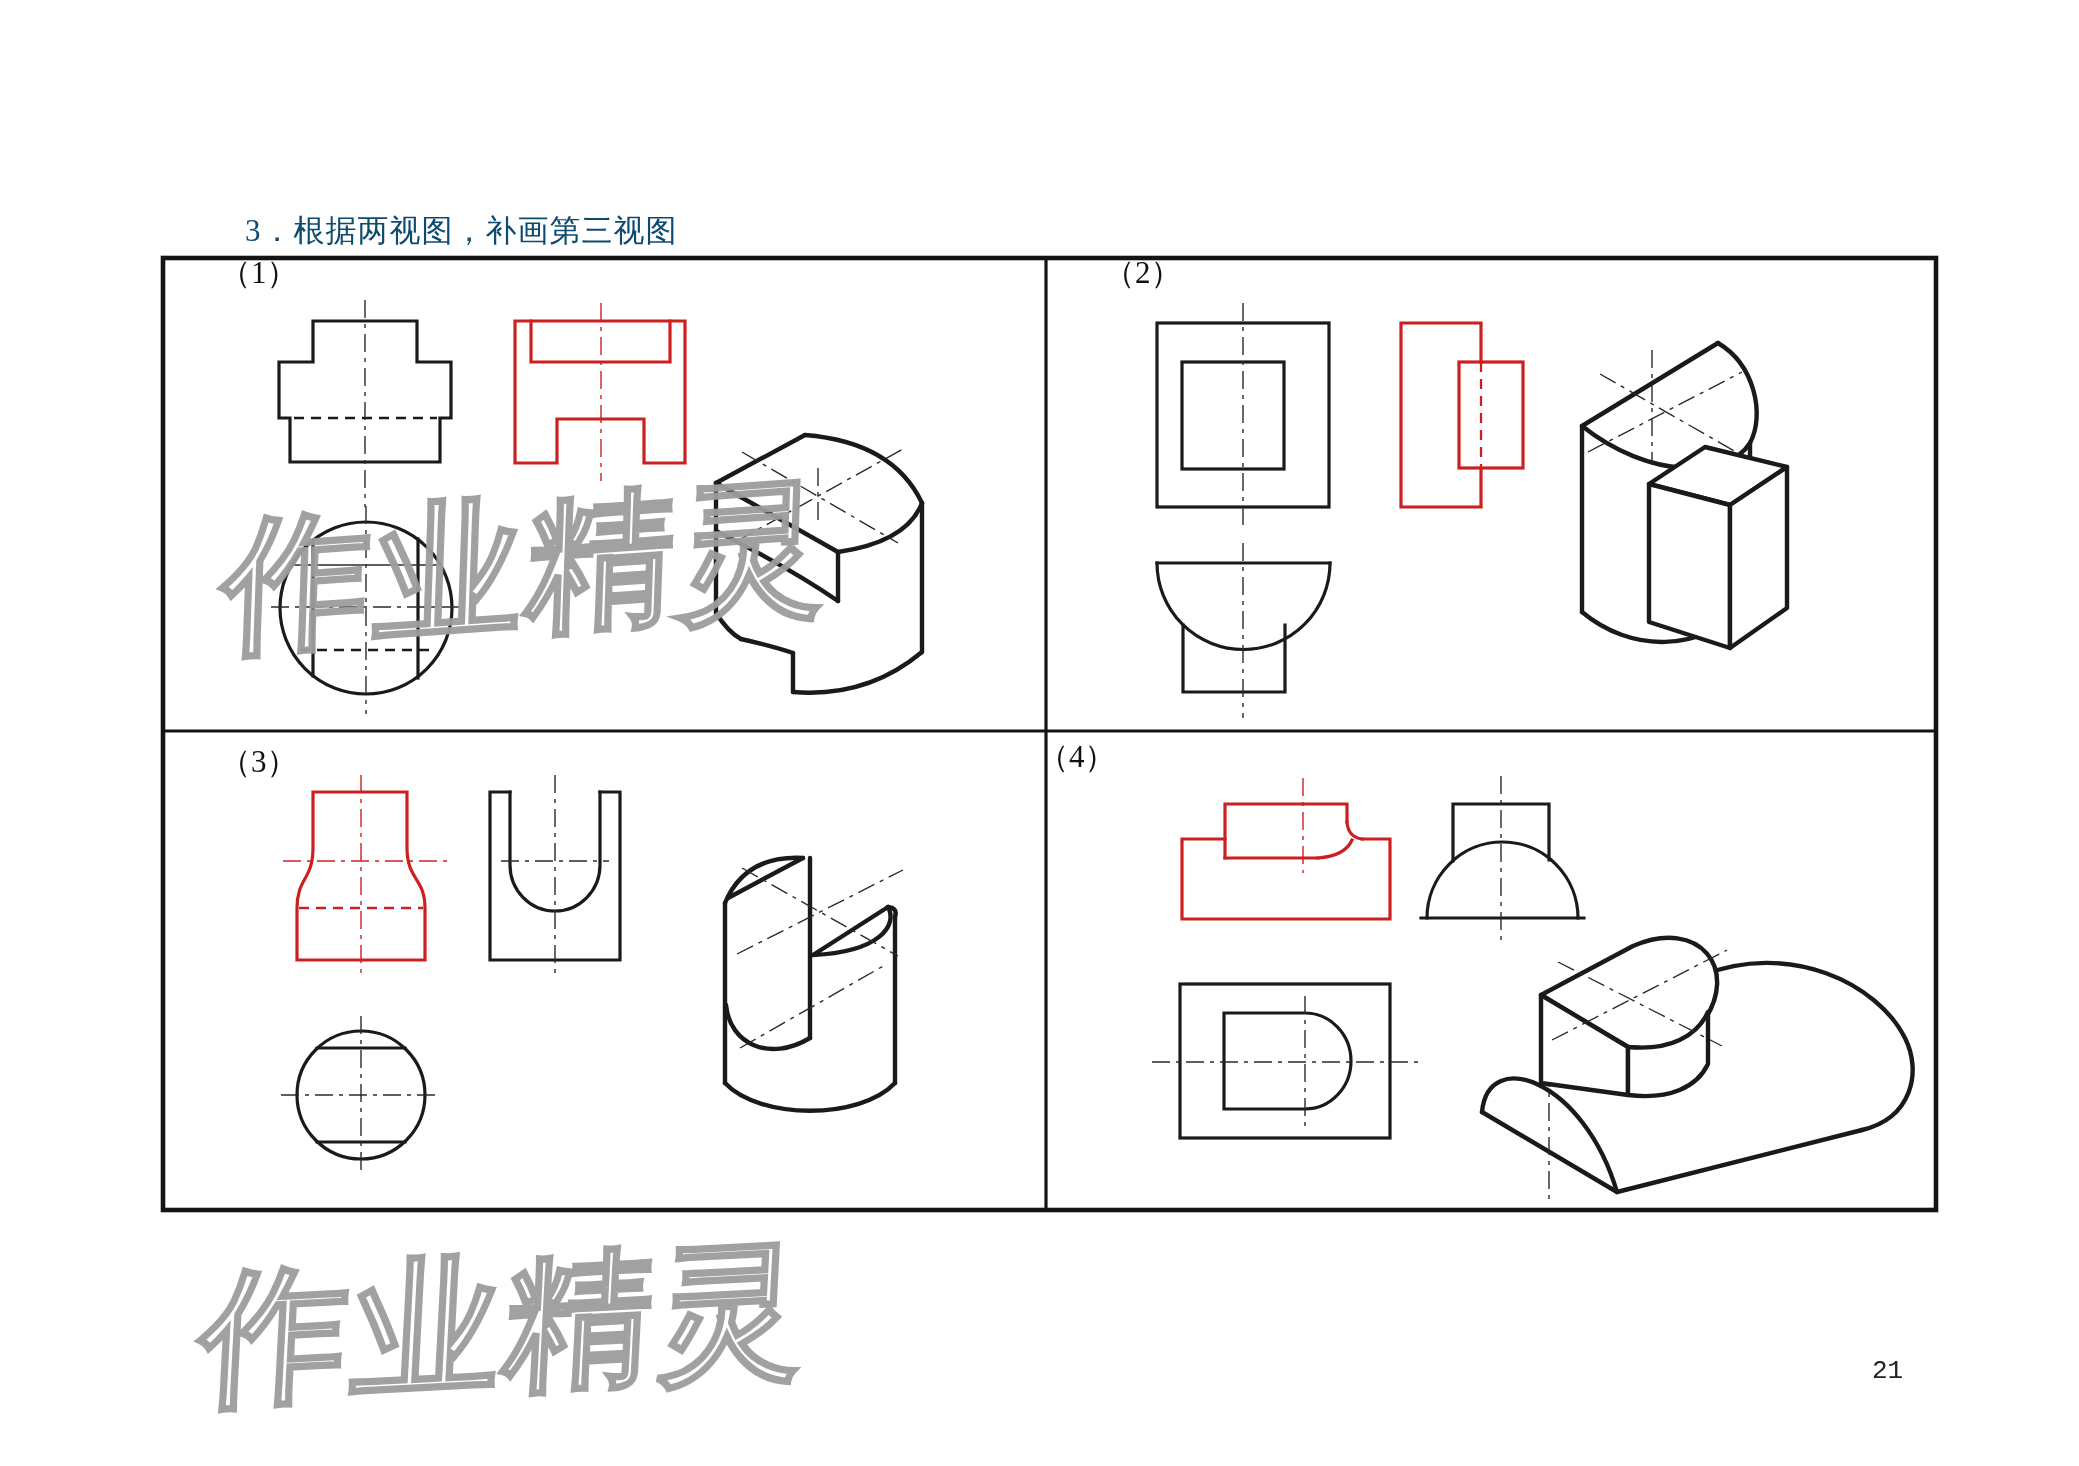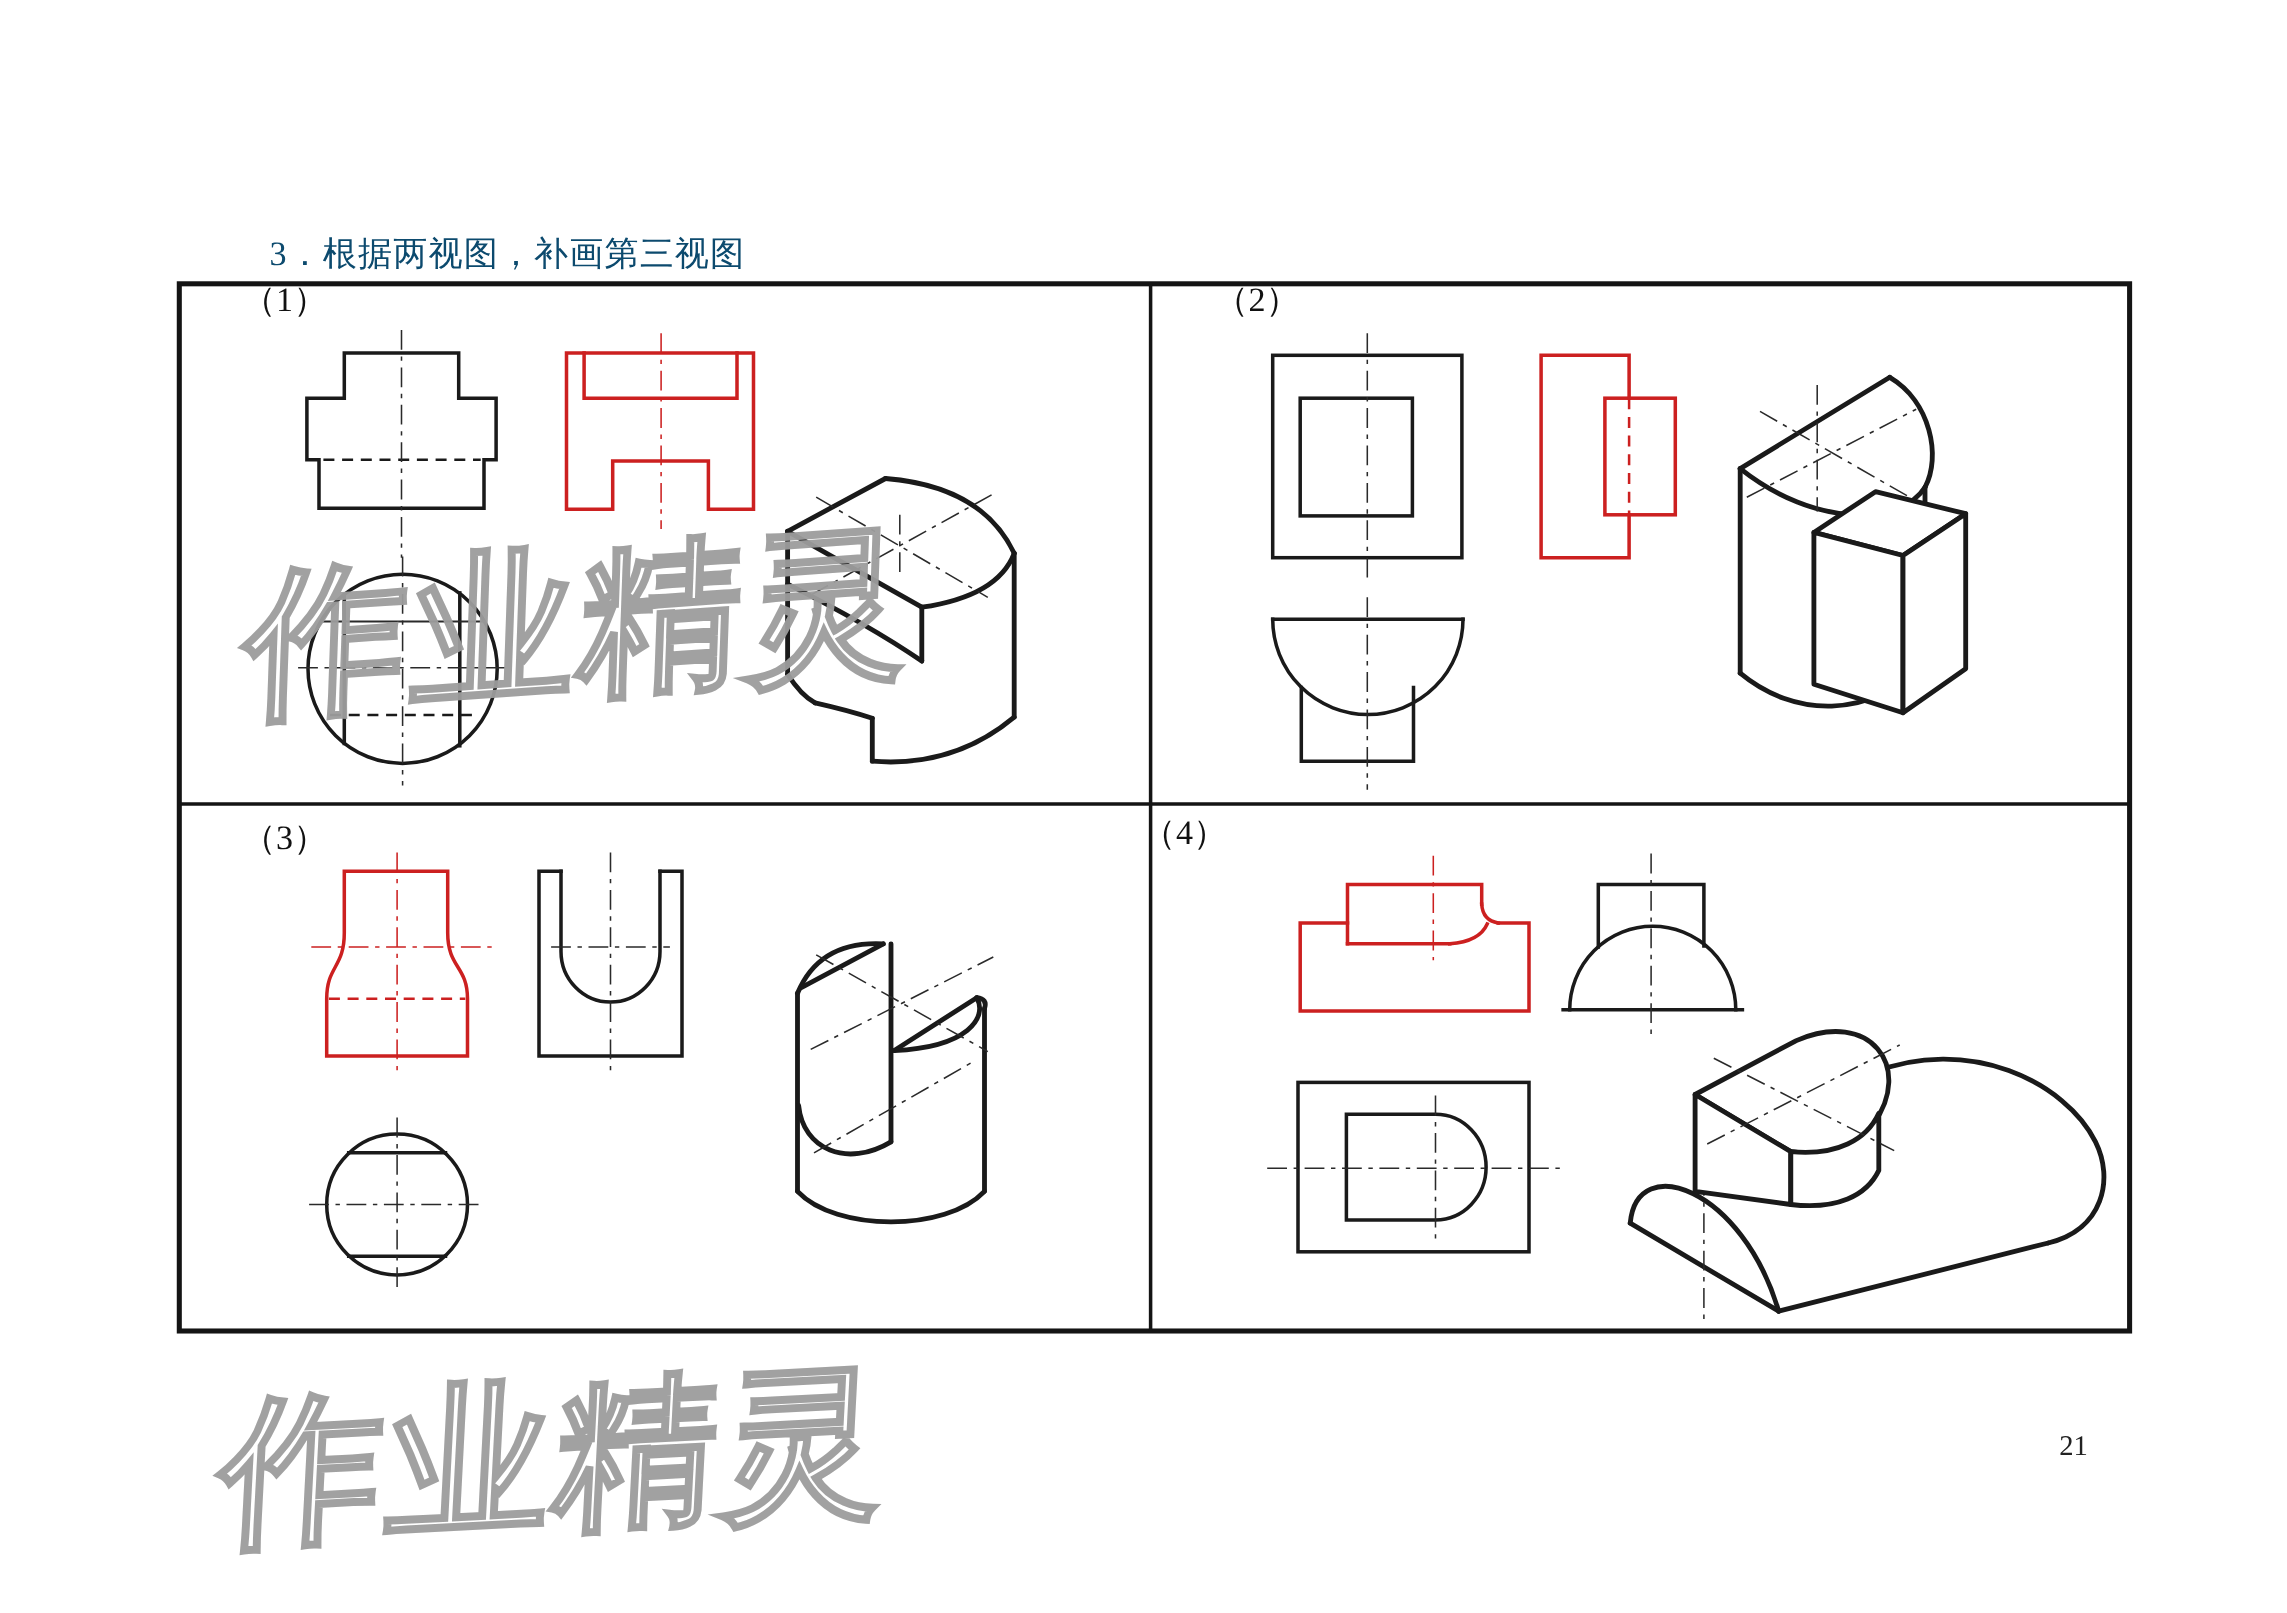--- a/index.html
+++ b/index.html
@@ -20,22 +20,22 @@
     font-size:31px;color:#0c4a6e;letter-spacing:1px;white-space:nowrap;margin-left:16px;
   }
   .cell-label{
     position:absolute;font-size:31px;color:#111;white-space:nowrap;
   }
   .lbl-1{left:220px;top:252px;}
   .lbl-2{left:1104px;top:252px;}
   .lbl-3{left:220px;top:741px;}
   .lbl-4{left:1038px;top:736px;}
   .page-number{
-    position:absolute;left:1872px;top:1300px;
-    font-size:26px;color:#222;
+    position:absolute;left:1872px;top:1356px;
+    font-size:26px;color:#222;font-family:Liberation Mono, monospace;
   }
   .watermark{
     position:absolute;
     font-family:"Liberation Sans", sans-serif;
     font-weight:bold;
     font-size:148px;
     letter-spacing:4px;
     white-space:nowrap;
     color:transparent;
     -webkit-text-stroke:2.6px var(--wm);

